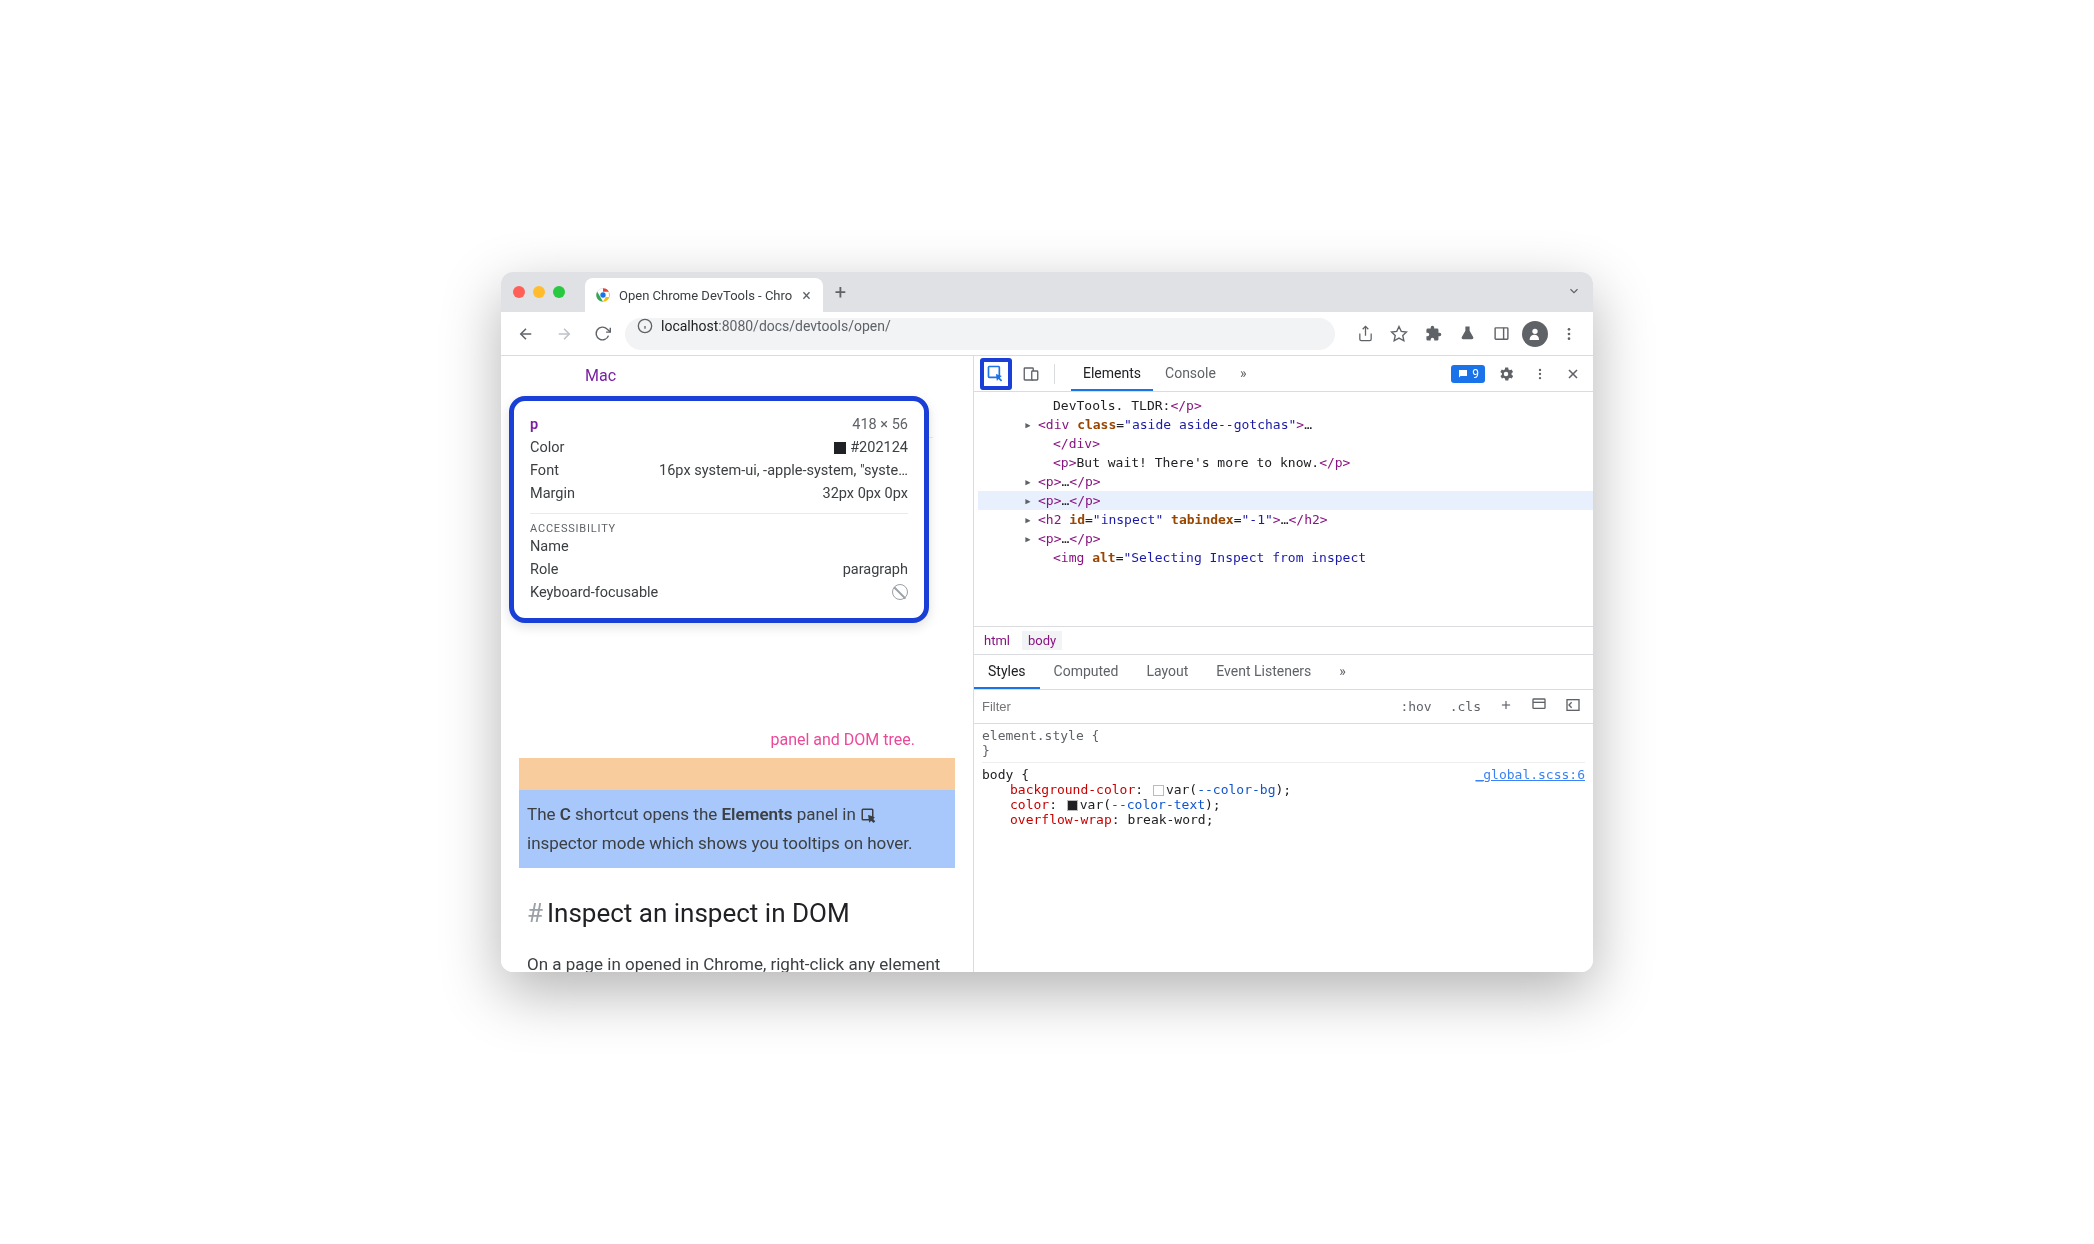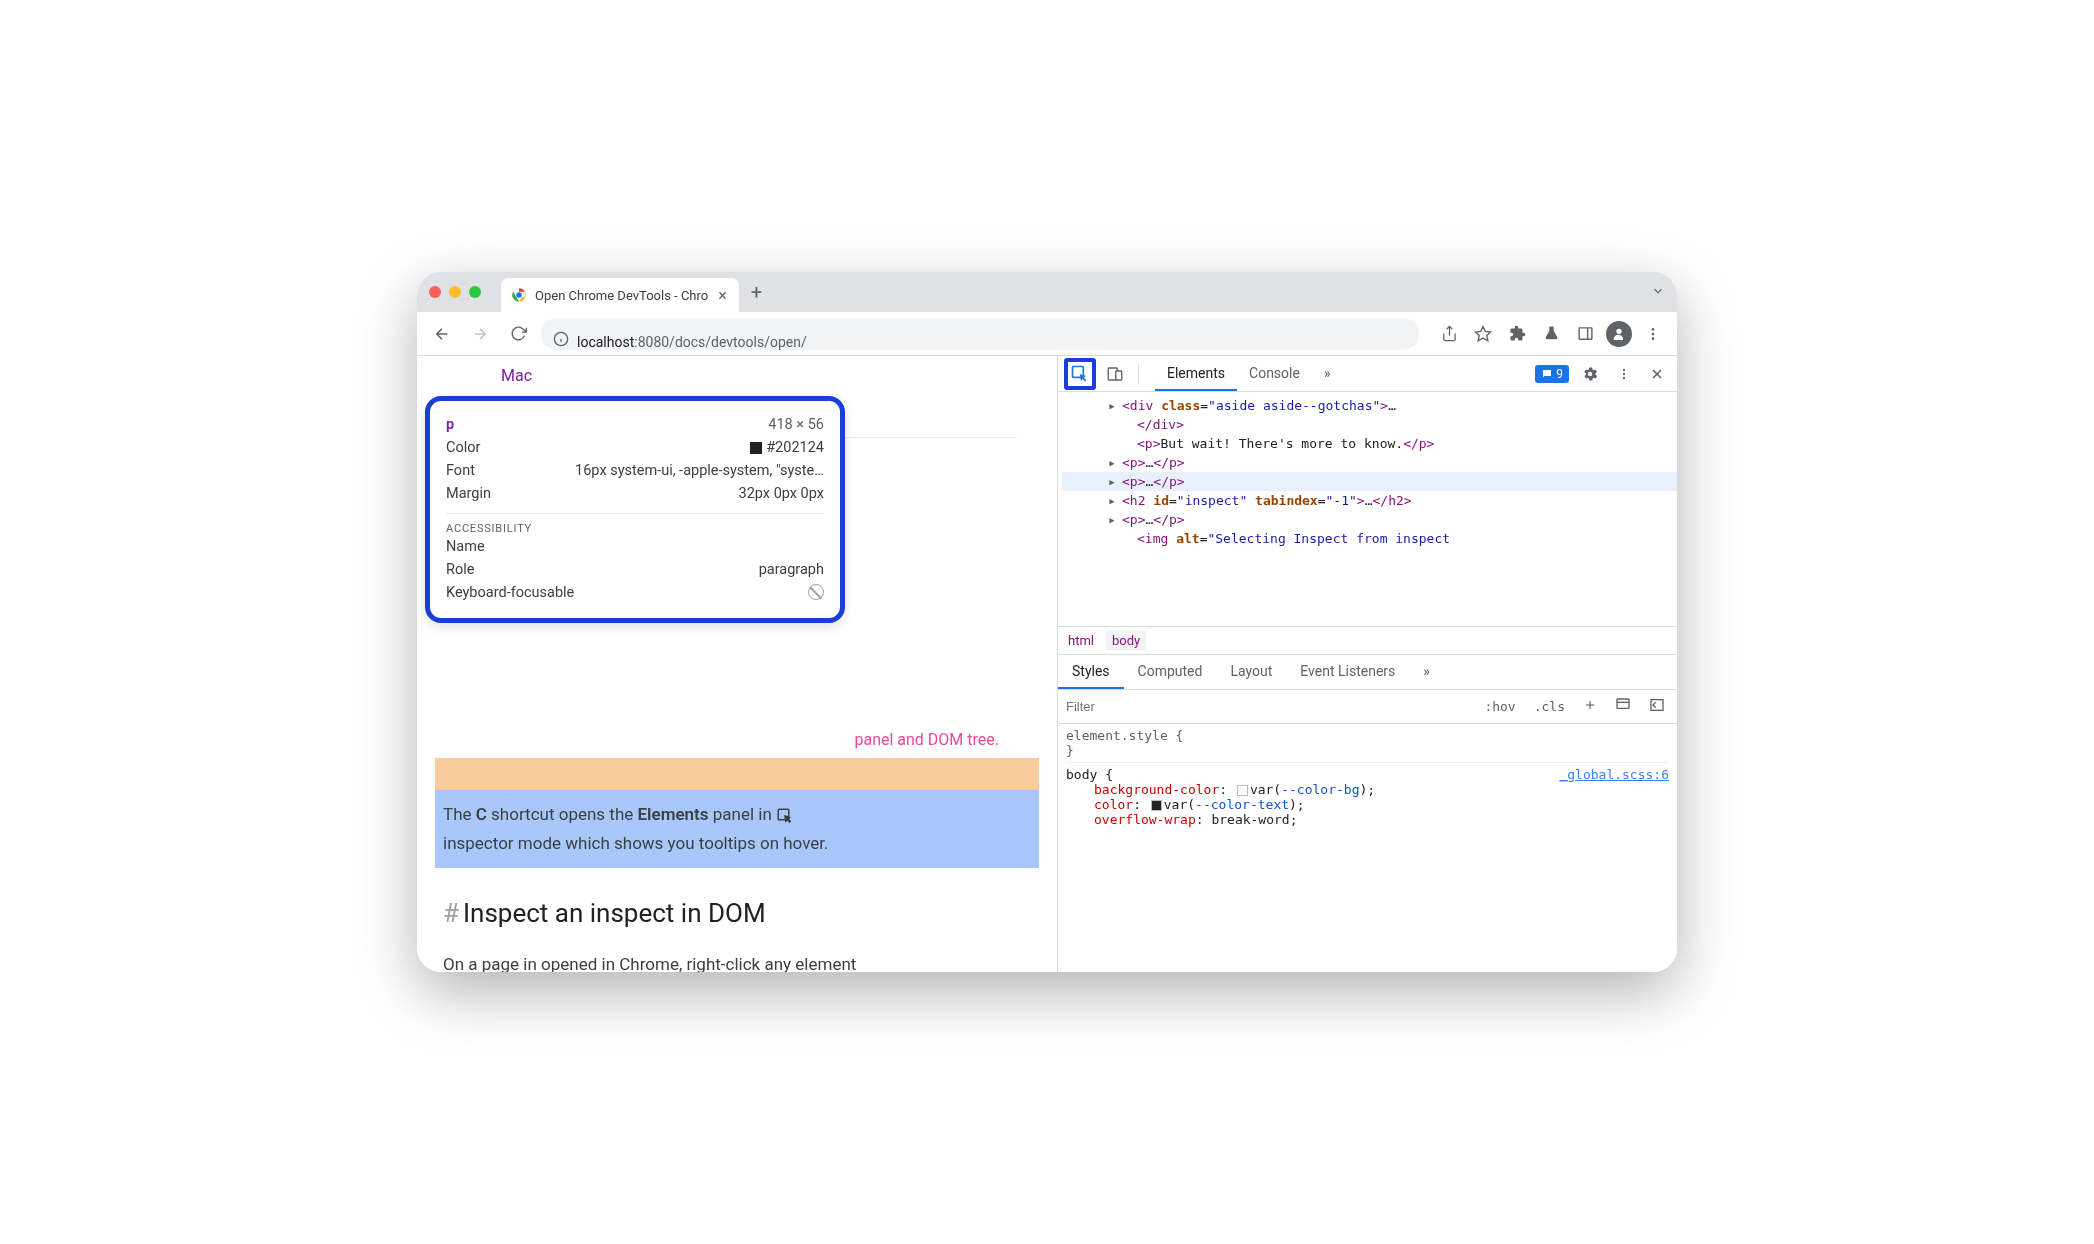--- a/index.html
+++ b/index.html
@@ -1,38 +1,38 @@
 <!DOCTYPE html>
 <html><head>
 <meta charset="utf-8">
 <style>
 * { box-sizing: border-box; margin: 0; padding: 0; }
 body { font-family: -apple-system, BlinkMacSystemFont, "Segoe UI", Roboto, sans-serif; background: #fff; }
 .frame { width: 2094px; height: 1244px; display: flex; align-items: center; justify-content: center; }
-.window { width: 1260px; height: 700px; background: #fff; border-radius: 24px; box-shadow: 0 20px 60px rgba(0,0,0,0.3); overflow: hidden; display: flex; flex-direction: column; }
+.window { width: 1092px; height: 700px; background: #fff; border-radius: 12px; box-shadow: 0 20px 60px rgba(0,0,0,0.3); overflow: hidden; display: flex; flex-direction: column; }
 
 
 .titlebar { height: 40px; background: #dfe1e5; display: flex; align-items: center; padding: 0 12px; }
 .traffic { display: flex; gap: 8px; margin-right: 20px; }
 .traffic span { width: 12px; height: 12px; border-radius: 50%; display: inline-block; }
 .tl-close { background: #ff5f57; }
 .tl-min { background: #ffbd2e; }
 .tl-max { background: #28c840; }
 .tab { background: #fff; border-radius: 8px 8px 0 0; height: 34px; display: flex; align-items: center; padding: 0 10px; gap: 8px; margin-top: 6px; font-size: 13px; color: #3c4043; max-width: 270px; }
 .chrome-icon { width: 16px; height: 16px; }
 .tab-title { white-space: nowrap; overflow: hidden; text-overflow: ellipsis; flex: 1; }
 .tab-close { color: #5f6368; font-size: 16px; cursor: pointer; padding: 0 2px; }
 .new-tab { margin-left: 12px; color: #5f6368; font-size: 20px; cursor: pointer; }
 .expand-tabs { margin-left: auto; color: #5f6368; cursor: pointer; }
 
 
 .toolbar { height: 44px; background: #fff; display: flex; align-items: center; padding: 0 10px; gap: 8px; border-bottom: 1px solid #dadce0; }
 .nav-btn { width: 30px; height: 30px; display: flex; align-items: center; justify-content: center; color: #5f6368; cursor: pointer; border-radius: 50%; }
 .nav-btn.disabled { color: #bdc1c6; }
-.omnibox { flex: 1; height: 32px; background: #f1f3f4; border-radius: 16px; display: flex; align-items: flex-end; padding: 0 12px; gap: 8px; color: #3c4043; font-size: 14px; }
+.omnibox { flex: 1; height: 32px; background: #f1f3f4; border-radius: 16px; display: flex; align-items: flex-start; padding: 0 12px; gap: 8px; color: #3c4043; font-size: 14px; }
 .omnibox .site-info { color: #5f6368; }
 .url-text { color: #5f6368; }
 .url-text .host { color: #202124; }
 .toolbar-icons { display: flex; gap: 6px; align-items: center; margin-left: 8px; }
 .ti { width: 28px; height: 28px; display: flex; align-items: center; justify-content: center; color: #5f6368; cursor: pointer; }
 .avatar { width: 26px; height: 26px; background: #5f6368; border-radius: 50%; display: flex; align-items: center; justify-content: center; }
 
 
 .content { flex: 1; display: flex; overflow: hidden; }
 .page { flex: 1; position: relative; overflow: hidden; background: #fff; }
@@ -312,20 +312,21 @@
         <div class="dtb">
                 <svg width="16" height="16" viewBox="0 0 24 24" fill="none" stroke="#5f6368" stroke-width="2.5">
                   <line x1="18" y1="6" x2="6" y2="18"></line>
                   <line x1="6" y1="6" x2="18" y2="18"></line>
                 </svg>
               </div>
       </div>
     </div>
 
     <div class="dom-tree">
+      <div class="ln" style="padding-left:75px;"><span class="txt">DevTools. TLDR:</span><span class="tg">&lt;/p&gt;</span></div>
       <div class="ln"><span class="tri">▸</span><span class="tg">&lt;<span>div</span></span> <span class="attr-n">class</span>=<span class="attr-v">"<span>aside aside--gotchas</span>"</span><span class="tg">&gt;</span>…</div>
       <div class="ln" style="padding-left:75px;"><span class="tg">&lt;/div&gt;</span></div>
       <div class="ln" style="padding-left:75px;"><span class="tg">&lt;p&gt;</span><span class="txt">But wait! There's more to know.</span><span class="tg">&lt;/p&gt;</span></div>
       <div class="ln"><span class="tri">▸</span><span class="tg">&lt;<span>p</span>&gt;</span>…<span class="tg">&lt;/p&gt;</span></div>
       <div class="ln sel"><span class="tri">▸</span><span class="tg">&lt;<span>p</span>&gt;</span>…<span class="tg">&lt;/p&gt;</span></div>
       <div class="ln"><span class="tri">▸</span><span class="tg">&lt;<span>h2</span></span> <span class="attr-n">id</span>=<span class="attr-v">"<span>inspect</span>"</span> <span class="attr-n">tabindex</span>=<span class="attr-v">"<span>-1</span>"</span><span class="tg">&gt;</span>…<span class="tg">&lt;/h2&gt;</span></div>
       <div class="ln"><span class="tri">▸</span><span class="tg">&lt;<span>p</span>&gt;</span>…<span class="tg">&lt;/p&gt;</span></div>
       <div class="ln" style="padding-left:75px;"><span class="tg">&lt;<span>img</span></span> <span class="attr-n">alt</span>=<span class="attr-v">"<span>Selecting Inspect from inspect</span></span></div>
     </div>
 

